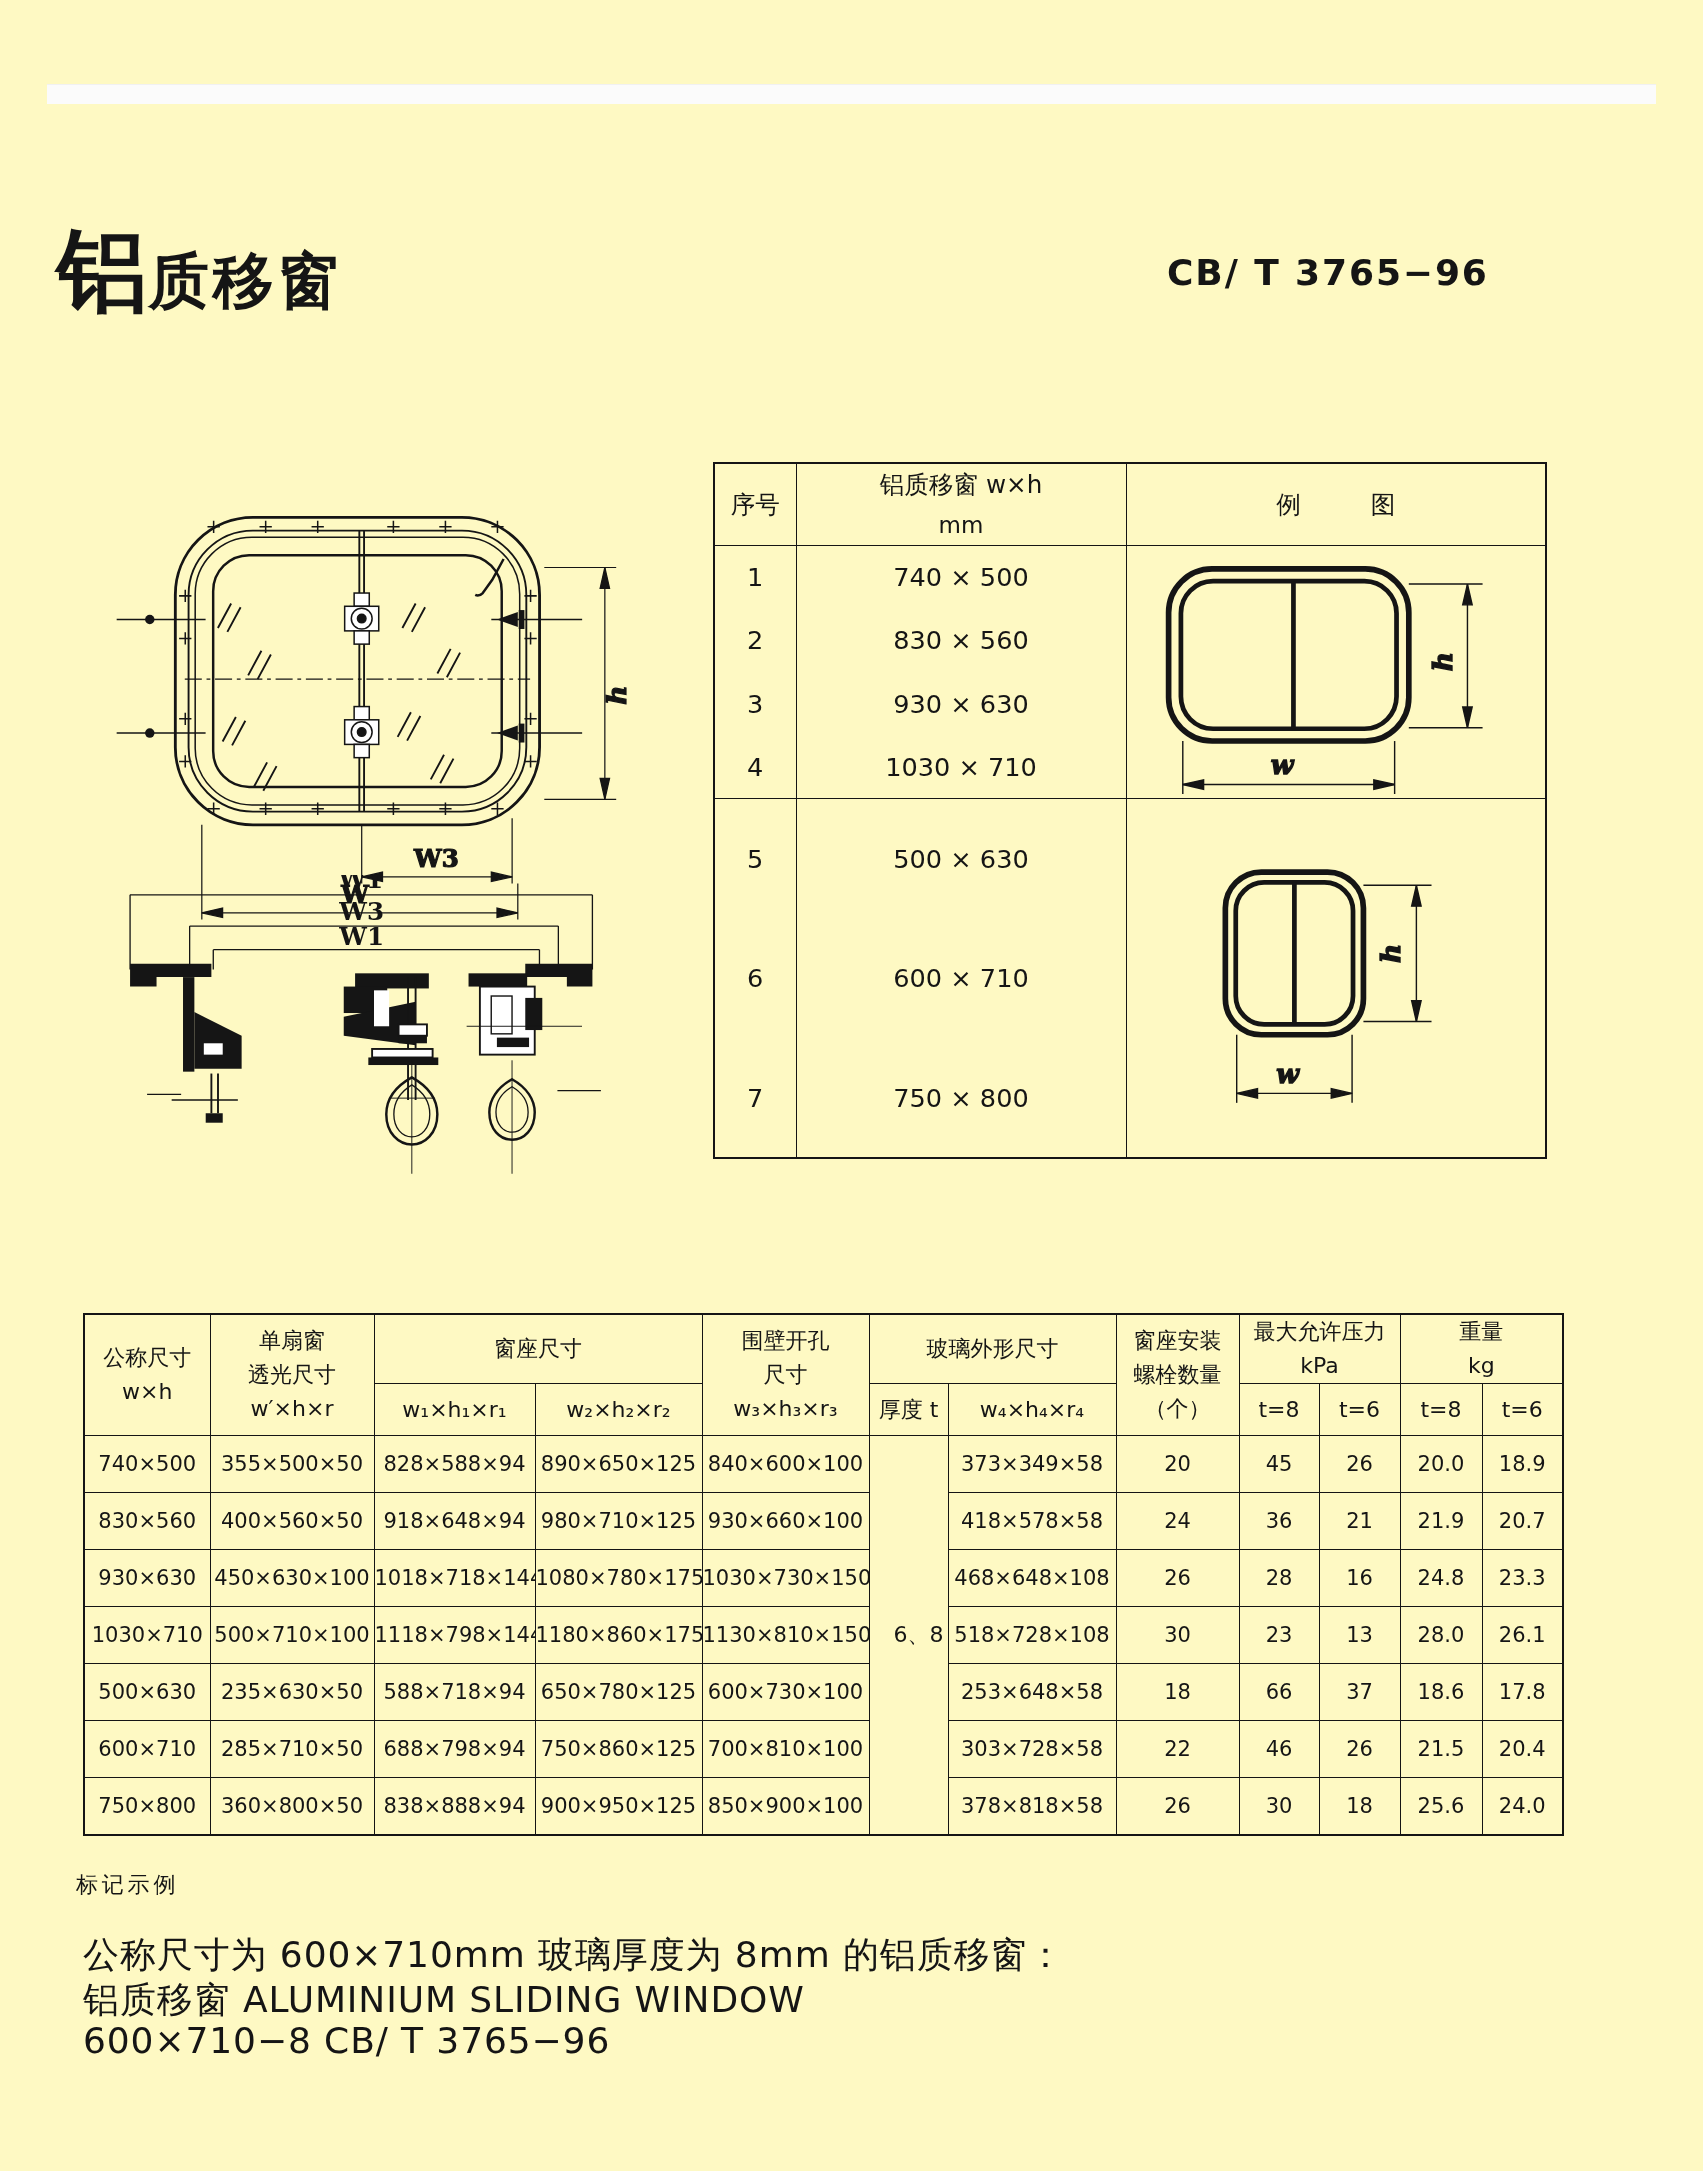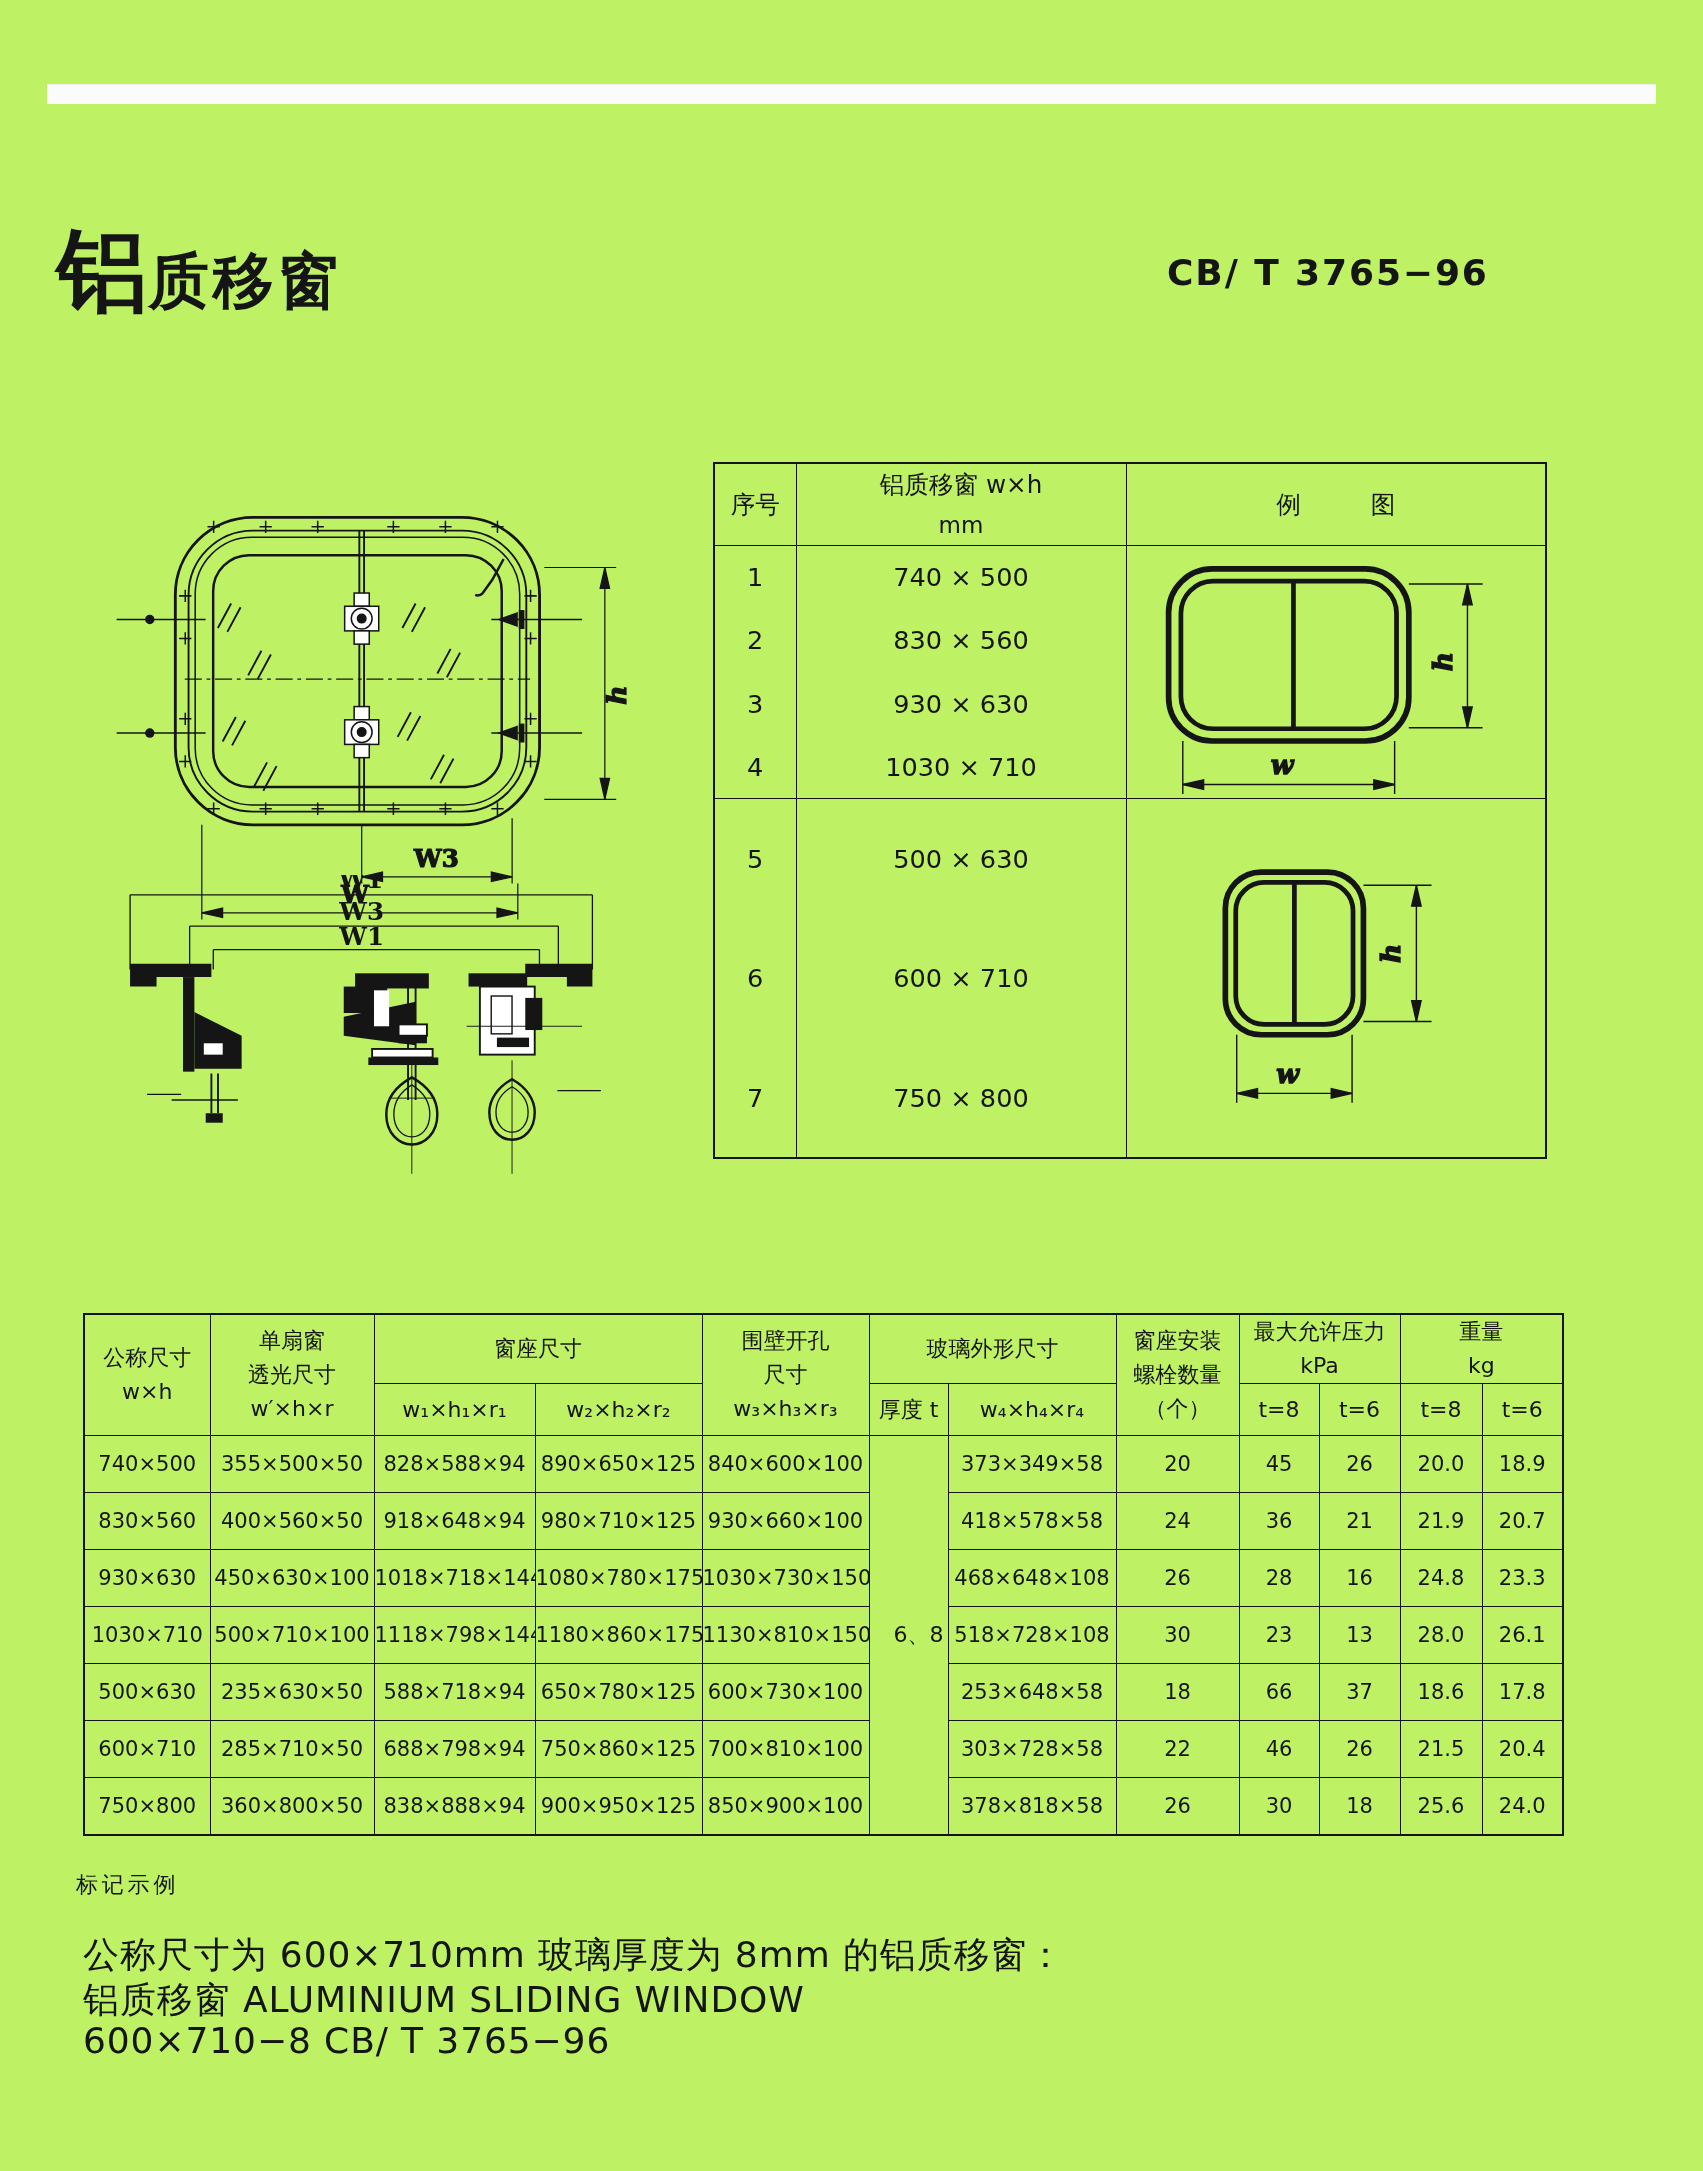--- a/index.html
+++ b/index.html
@@ -1,16 +1,16 @@
 <!DOCTYPE html>
 <html style="font-size:15px"><head>
 <meta charset="utf-8">
 <style>
   html,body{margin:0;padding:0;background:#ffffff;}
-  .page{position:relative;width:1703px;height:2172px;background:#bef264;overflow:hidden;
+  .page{position:relative;width:1703px;height:2172px;background:#fef9c3;overflow:hidden;
         font-family:"DejaVu Sans","Liberation Sans",sans-serif;color:#151515;}
   .abs{position:absolute;}
   .scan-strip{left:47px;top:84px;width:1609px;height:19px;background:#fbfbfb;border-top:0.9px solid #f1f1f1;}
 
   
   .title-zh{left:57px;top:210px;white-space:nowrap;}
   .title-zh .lead{font-size:91px;font-weight:bold;letter-spacing:0;}
   .title-zh .rest{font-size:61px;font-weight:bold;letter-spacing:3.8px;}
   .title-en{left:57px;top:309px;font-size:33px;font-weight:bold;letter-spacing:0.9px;white-space:nowrap;}
   .std-code{left:1167px;top:252px;font-size:36px;font-weight:bold;letter-spacing:1.9px;white-space:nowrap;}

